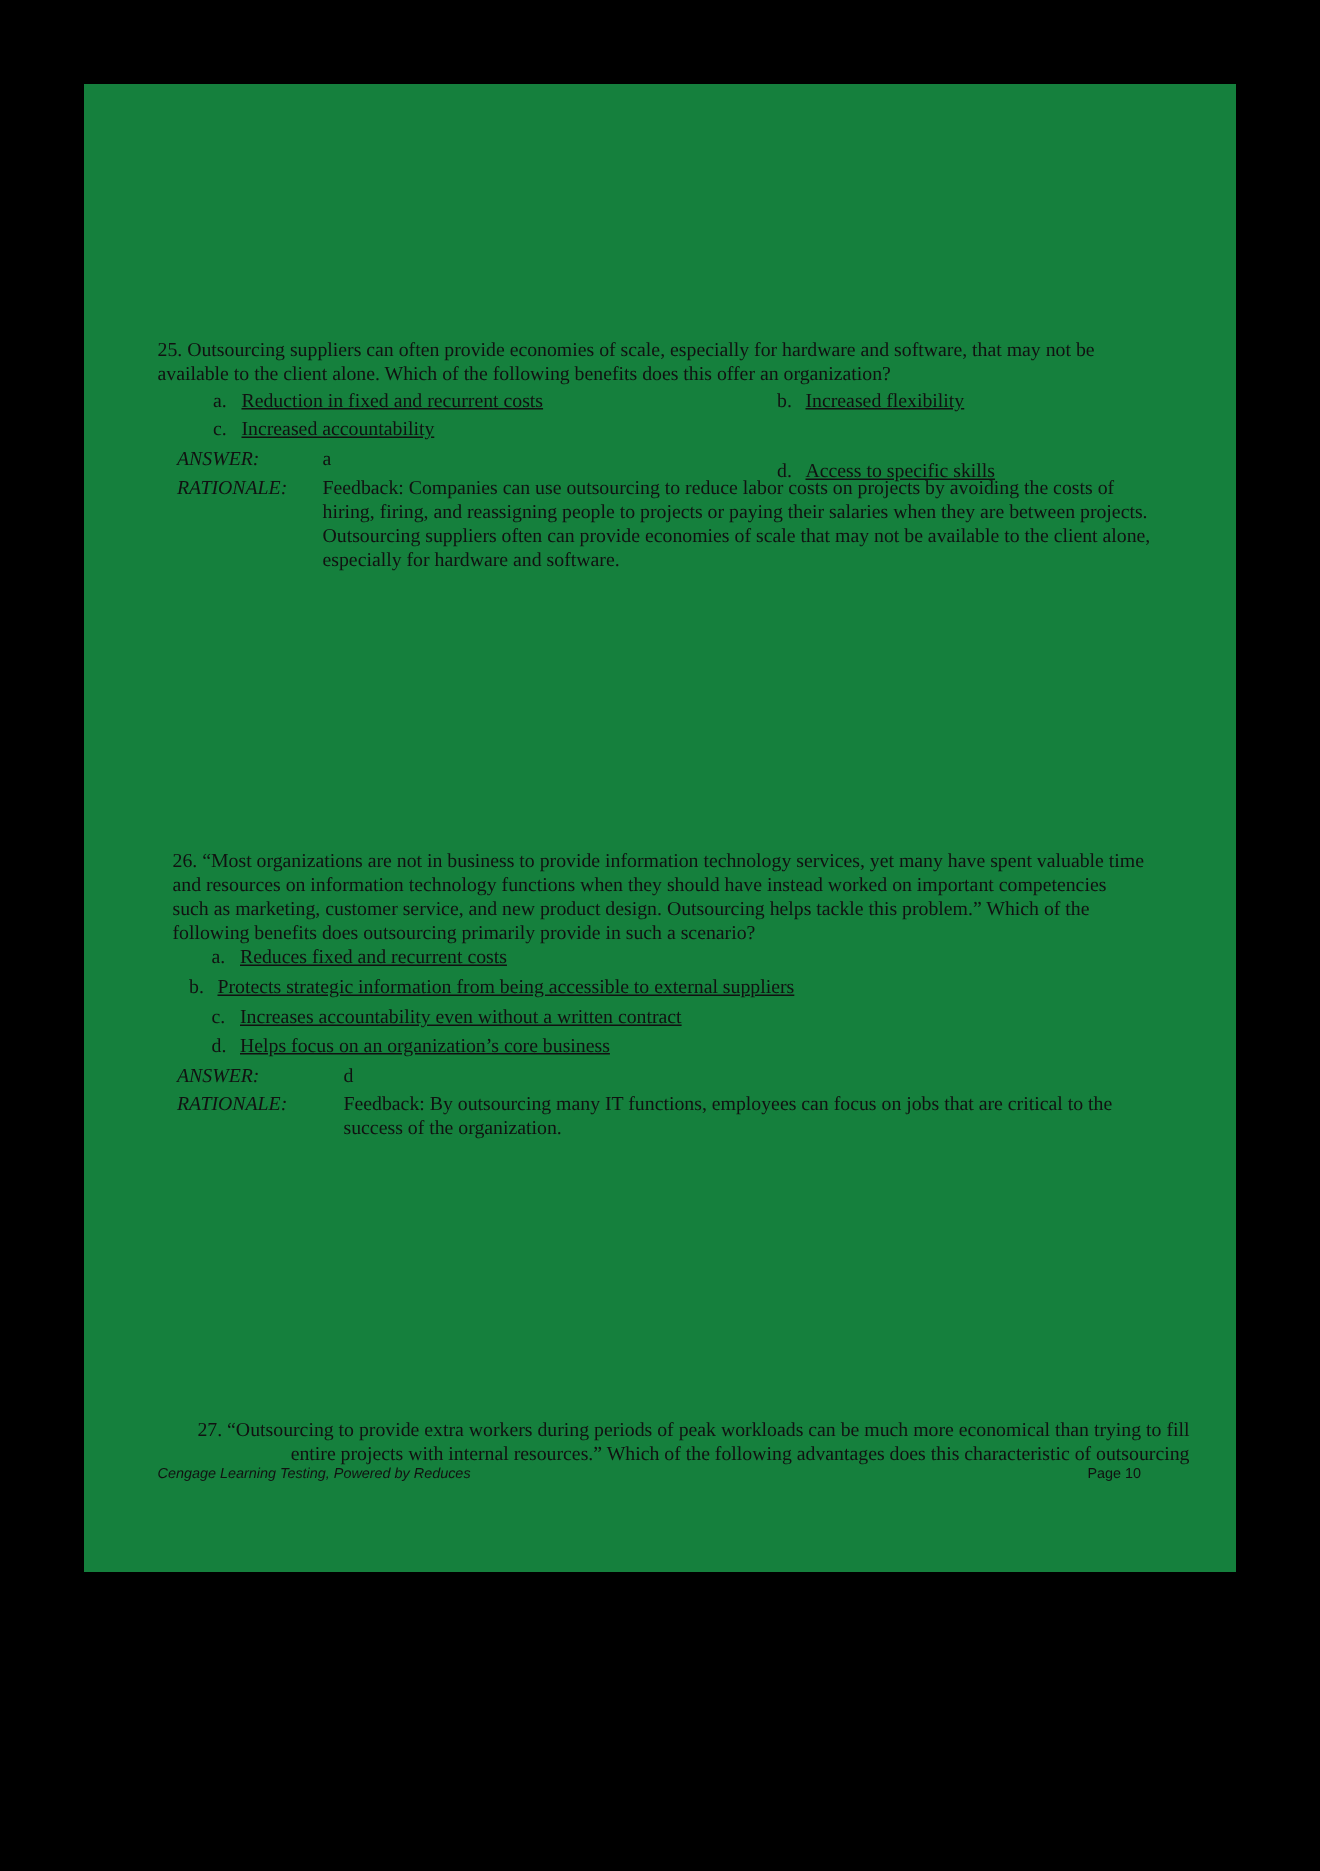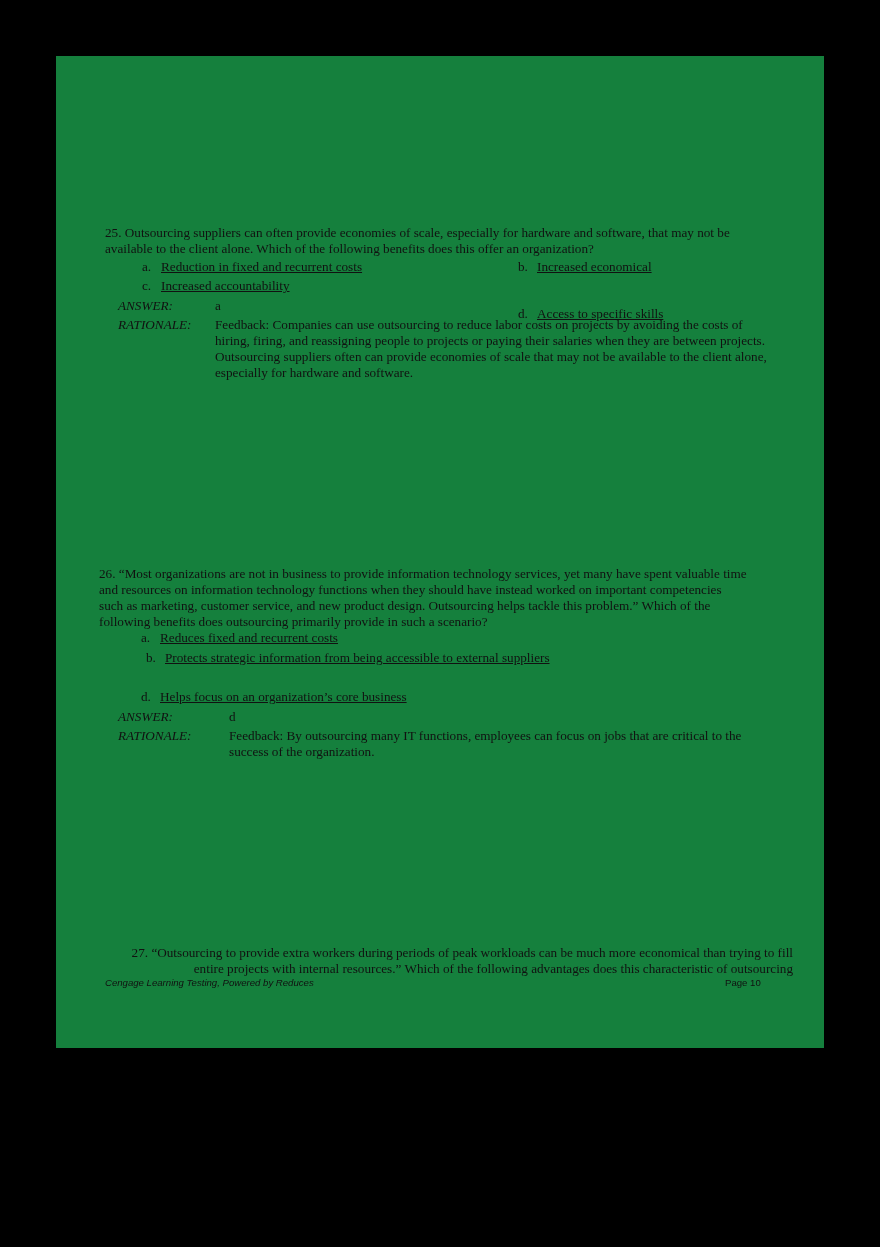--- a/index.html
+++ b/index.html
@@ -20,42 +20,45 @@
 <div class="page">
 
   <div class="abs q" style="left:49px; top:169px;">
     <span>25.</span>
     <span>Outsourcing suppliers can often provide economies of scale, especially for hardware and software, that may not be available to the client alone. Which of the following benefits does this offer an organization?</span>
   </div>
   <div class="abs opt" style="left:86px; top:203px;">
     <span class="l">a.</span><span>Reduction in fixed and recurrent costs</span>
   </div>
   <div class="abs opt" style="left:462px; top:203px;">
-    <span class="l">b.</span><span>Increased economical</span>
+    <span class="l">b.</span><span>Increased flexibility</span>
   </div>
   <div class="abs opt" style="left:86px; top:222px;">
     <span class="l">c.</span><span>Increased accountability</span>
   </div>
   <div class="abs opt" style="left:462px; top:222px;margin-top:28px;">
     <span class="l">d.</span><span>Access to specific skills</span>
   </div>
   <div class="abs lbl" style="left:49px; top:242px;">ANSWER:</div>
   <div class="abs val" style="left:159px; top:242px;">a</div>
   <div class="abs lbl" style="left:49px; top:261px;">RATIONALE:</div>
   <div class="abs val" style="left:159px; top:261px; width:556px;">Feedback: Companies can use outsourcing to reduce labor costs on projects by avoiding the costs of hiring, firing, and reassigning people to projects or paying their salaries when they are between projects. Outsourcing suppliers often can provide economies of scale that may not be available to the client alone, especially for hardware and software.</div>
 
-  <div class="abs q" style="left:43px; top:510px; width:650px;">
+  <div class="abs q" style="left:59px; top:510px; width:650px;">
     <span>26.</span>
     <span>“Most organizations are not in business to provide information technology services, yet many have spent valuable time and resources on information technology functions when they should have instead worked on important competencies such as marketing, customer service, and new product design. Outsourcing helps tackle this problem.” Which of the following benefits does outsourcing primarily provide in such a scenario?</span>
   </div>
   <div class="abs opt" style="left:85px; top:574px;">
     <span class="l">a.</span><span>Reduces fixed and recurrent costs</span>
   </div>
-  <div class="abs opt" style="left:90px; top:594px;">
+  <div class="abs opt" style="left:70px; top:594px;">
     <span class="l">b.</span><span>Protects strategic information from being accessible to external suppliers</span>
+  </div>
+  <div class="abs opt" style="left:85px; top:614px;">
+    <span class="l">c.</span><span>Increases accountability even without a written contract</span>
   </div>
   <div class="abs opt" style="left:85px; top:633px;">
     <span class="l">d.</span><span>Helps focus on an organization’s core business</span>
   </div>
   <div class="abs lbl" style="left:49px; top:653px;">ANSWER:</div>
   <div class="abs val" style="left:173px; top:653px;">d</div>
   <div class="abs lbl" style="left:49px; top:672px;">RATIONALE:</div>
   <div class="abs val" style="left:173px; top:672px; width:545px;">Feedback: By outsourcing many IT functions, employees can focus on jobs that are critical to the success of the organization.</div>
 
   <div class="abs q" style="left:65px; top:889px; width:672px;text-align:right;">

